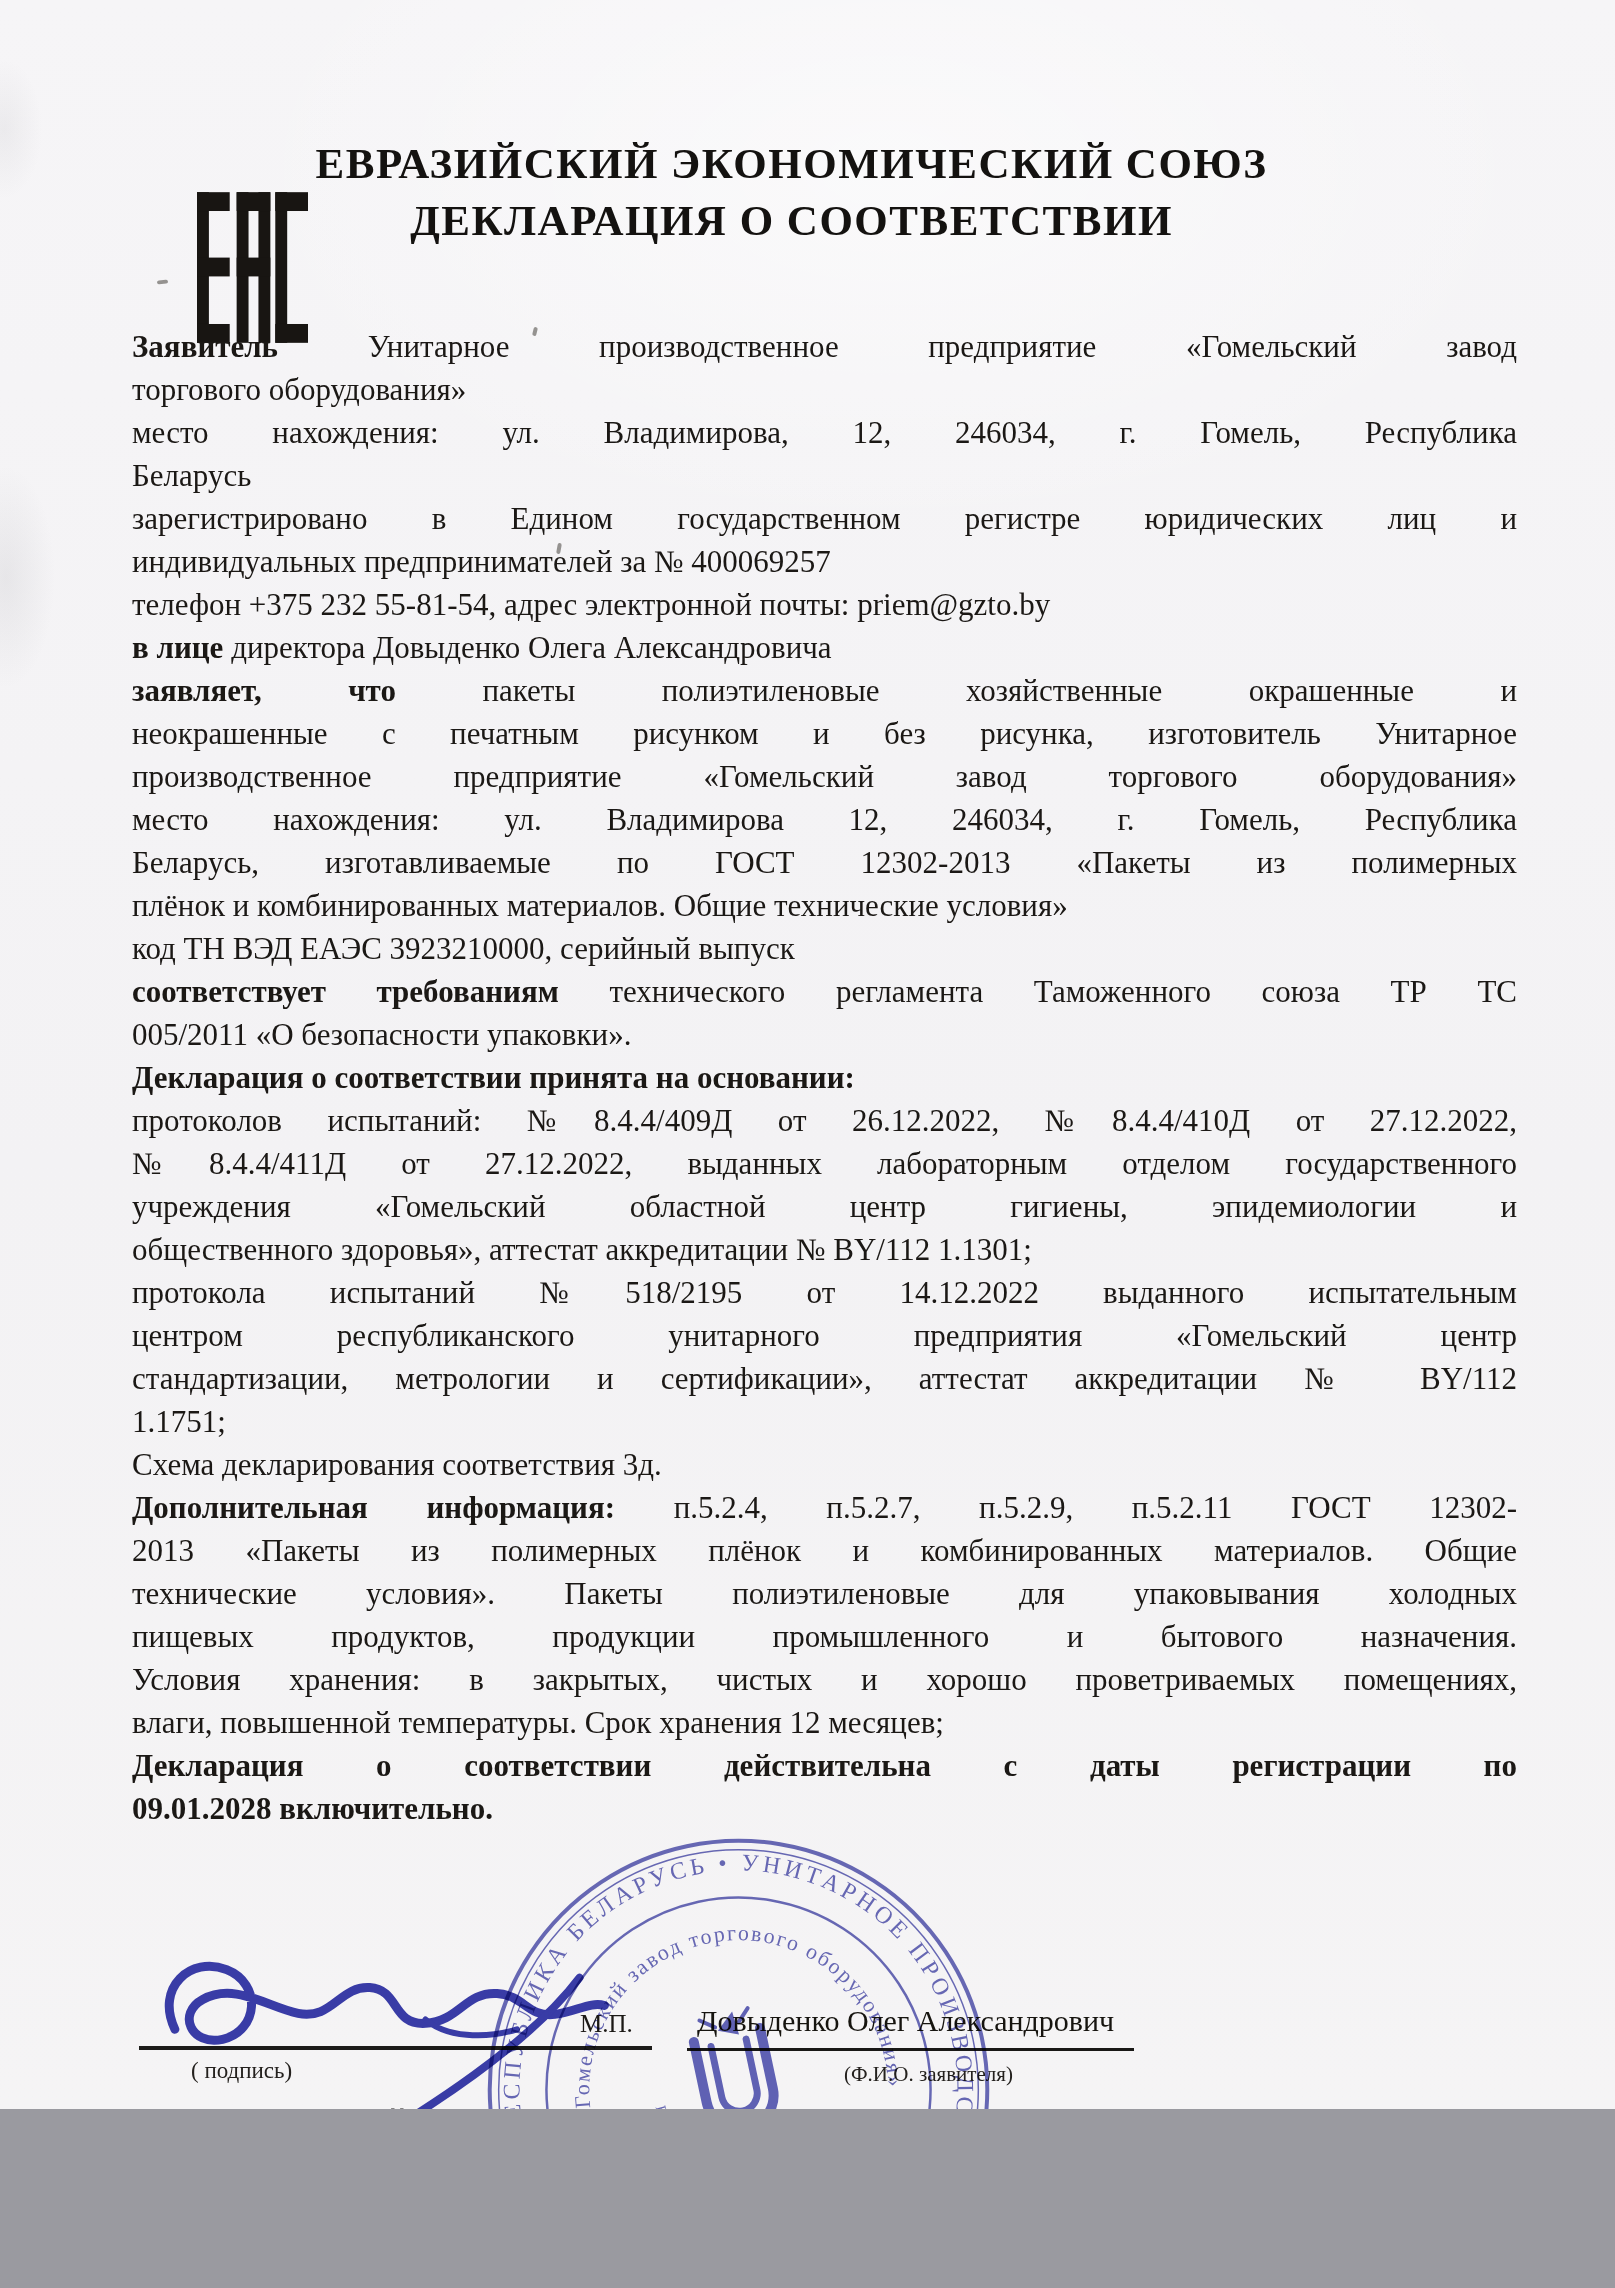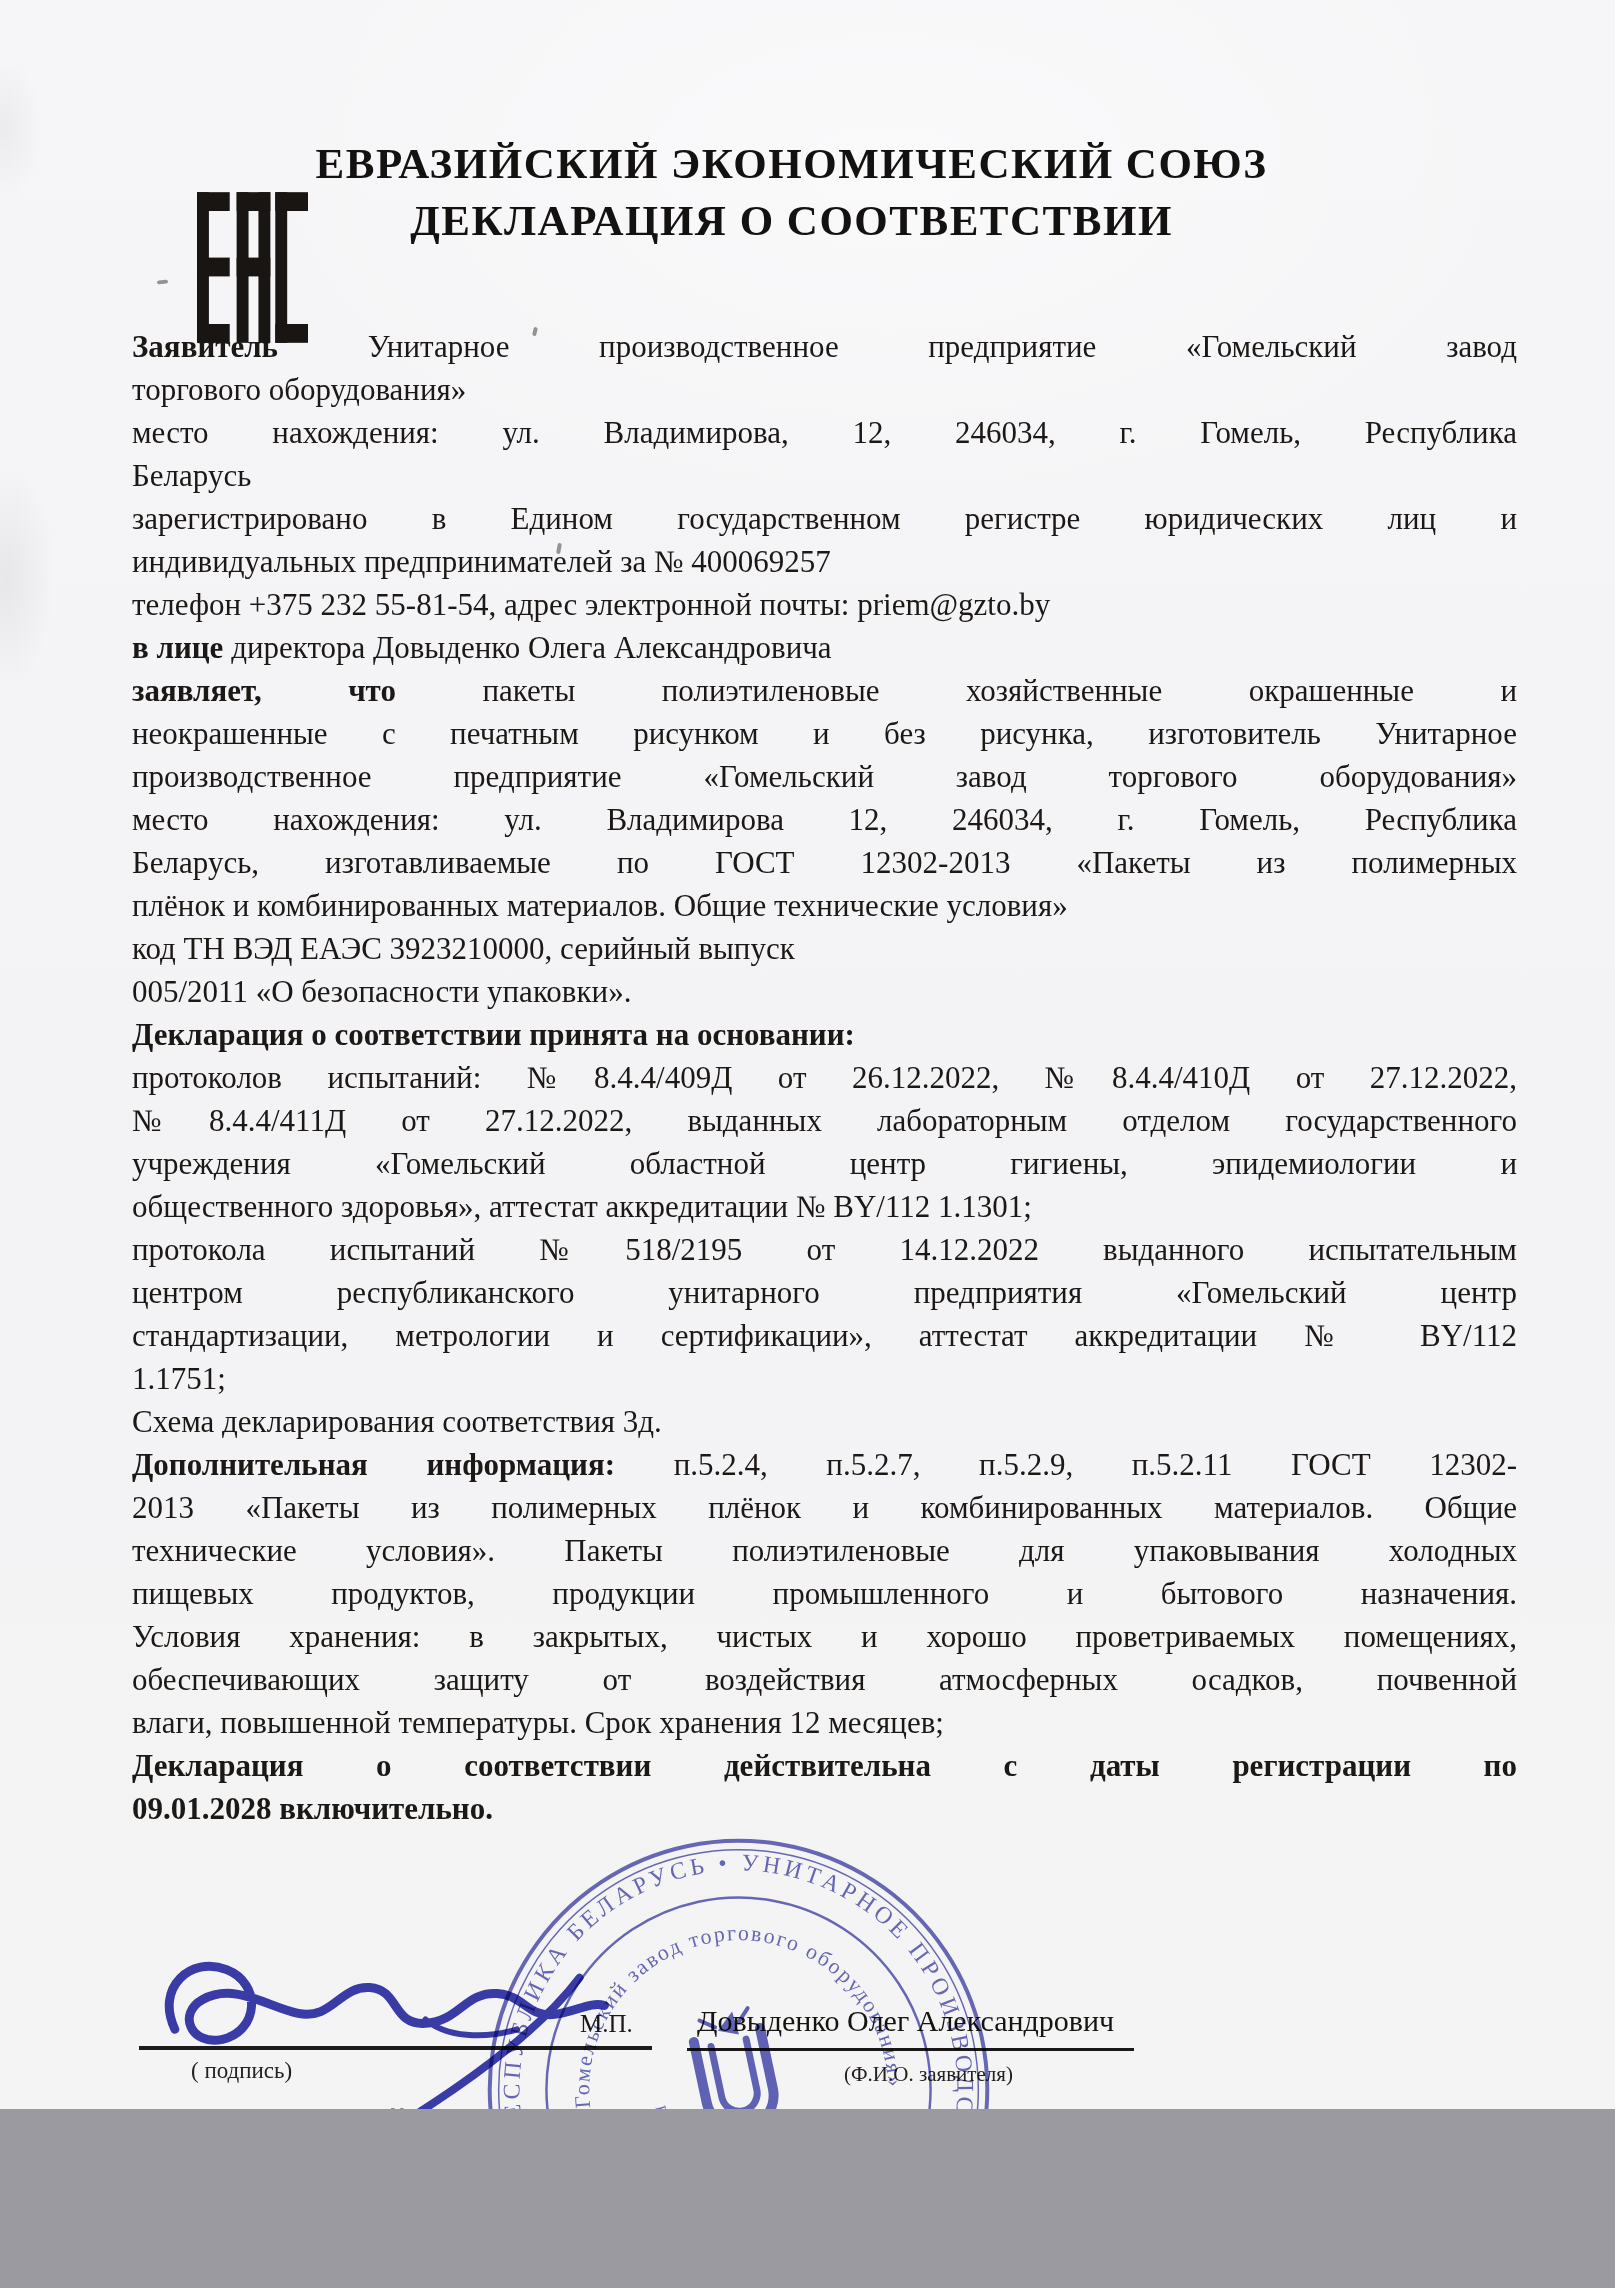--- a/index.html
+++ b/index.html
@@ -90,37 +90,37 @@
       <div class="line end"><span>индивидуальных предпринимателей за № 400069257</span></div>
       <div class="line end"><span>телефон +375 232 55-81-54, адрес электронной почты: priem@gzto.by</span></div>
       <div class="line end"><span class="b">в лице</span><span> директора Довыденко Олега Александровича</span></div>
       <div class="line"><span class="b">заявляет, что</span><span> пакеты полиэтиленовые хозяйственные окрашенные и</span></div>
       <div class="line"><span>неокрашенные с печатным рисунком и без рисунка, изготовитель Унитарное</span></div>
       <div class="line"><span>производственное предприятие «Гомельский завод торгового оборудования»</span></div>
       <div class="line"><span>место нахождения: ул. Владимирова 12, 246034, г. Гомель, Республика</span></div>
       <div class="line"><span>Беларусь, изготавливаемые по ГОСТ 12302-2013 «Пакеты из полимерных</span></div>
       <div class="line end"><span>плёнок и комбинированных материалов. Общие технические условия»</span></div>
       <div class="line end"><span>код ТН ВЭД ЕАЭС 3923210000, серийный выпуск</span></div>
+      <div class="line"><span class="b">соответствует требованиям</span><span> технического регламента Таможенного союза ТР ТС</span></div>
       <div class="line end"><span>005/2011 «О безопасности упаковки».</span></div>
       <div class="line end"><span class="b">Декларация о соответствии принята на основании:</span></div>
       <div class="line"><span>протоколов испытаний: №8.4.4/409Д от 26.12.2022, №8.4.4/410Д от 27.12.2022,</span></div>
       <div class="line"><span>№8.4.4/411Д от 27.12.2022, выданных лабораторным отделом государственного</span></div>
       <div class="line"><span>учреждения «Гомельский областной центр гигиены, эпидемиологии и</span></div>
       <div class="line end"><span>общественного здоровья», аттестат аккредитации № BY/112 1.1301;</span></div>
       <div class="line"><span>протокола испытаний №518/2195 от 14.12.2022 выданного испытательным</span></div>
       <div class="line"><span>центром республиканского унитарного предприятия «Гомельский центр</span></div>
       <div class="line"><span>стандартизации, метрологии и сертификации», аттестат аккредитации № BY/112</span></div>
       <div class="line end"><span>1.1751;</span></div>
       <div class="line end"><span>Схема декларирования соответствия 3д.</span></div>
       <div class="line"><span class="b">Дополнительная информация:</span><span> п.5.2.4, п.5.2.7, п.5.2.9, п.5.2.11 ГОСТ 12302-</span></div>
       <div class="line"><span>2013 «Пакеты из полимерных плёнок и комбинированных материалов. Общие</span></div>
       <div class="line"><span>технические условия». Пакеты полиэтиленовые для упаковывания холодных</span></div>
       <div class="line"><span>пищевых продуктов, продукции промышленного и бытового назначения.</span></div>
       <div class="line"><span>Условия хранения: в закрытых, чистых и хорошо проветриваемых помещениях,</span></div>
-      <div class="line"><span>обеспечивающих защиту от воздействия атмосферных осадков, почвенной</span></div>
       <div class="line end"><span>влаги, повышенной температуры. Срок хранения 12 месяцев;</span></div>
       <div class="line"><span class="b">Декларация о соответствии действительна с даты регистрации по</span></div>
       <div class="line end"><span class="b">09.01.2028 включительно.</span></div>
     </div>
 
   <div class="speck" style="left:157px;top:280px;width:11px;height:4px;transform:rotate(-6deg);"></div>
   <div class="speck" style="left:533px;top:327px;width:4px;height:9px;transform:rotate(14deg);"></div>
   <div class="speck" style="left:557px;top:543px;width:4px;height:11px;transform:rotate(10deg);"></div>
 
   <div class="sig-rule"></div>

